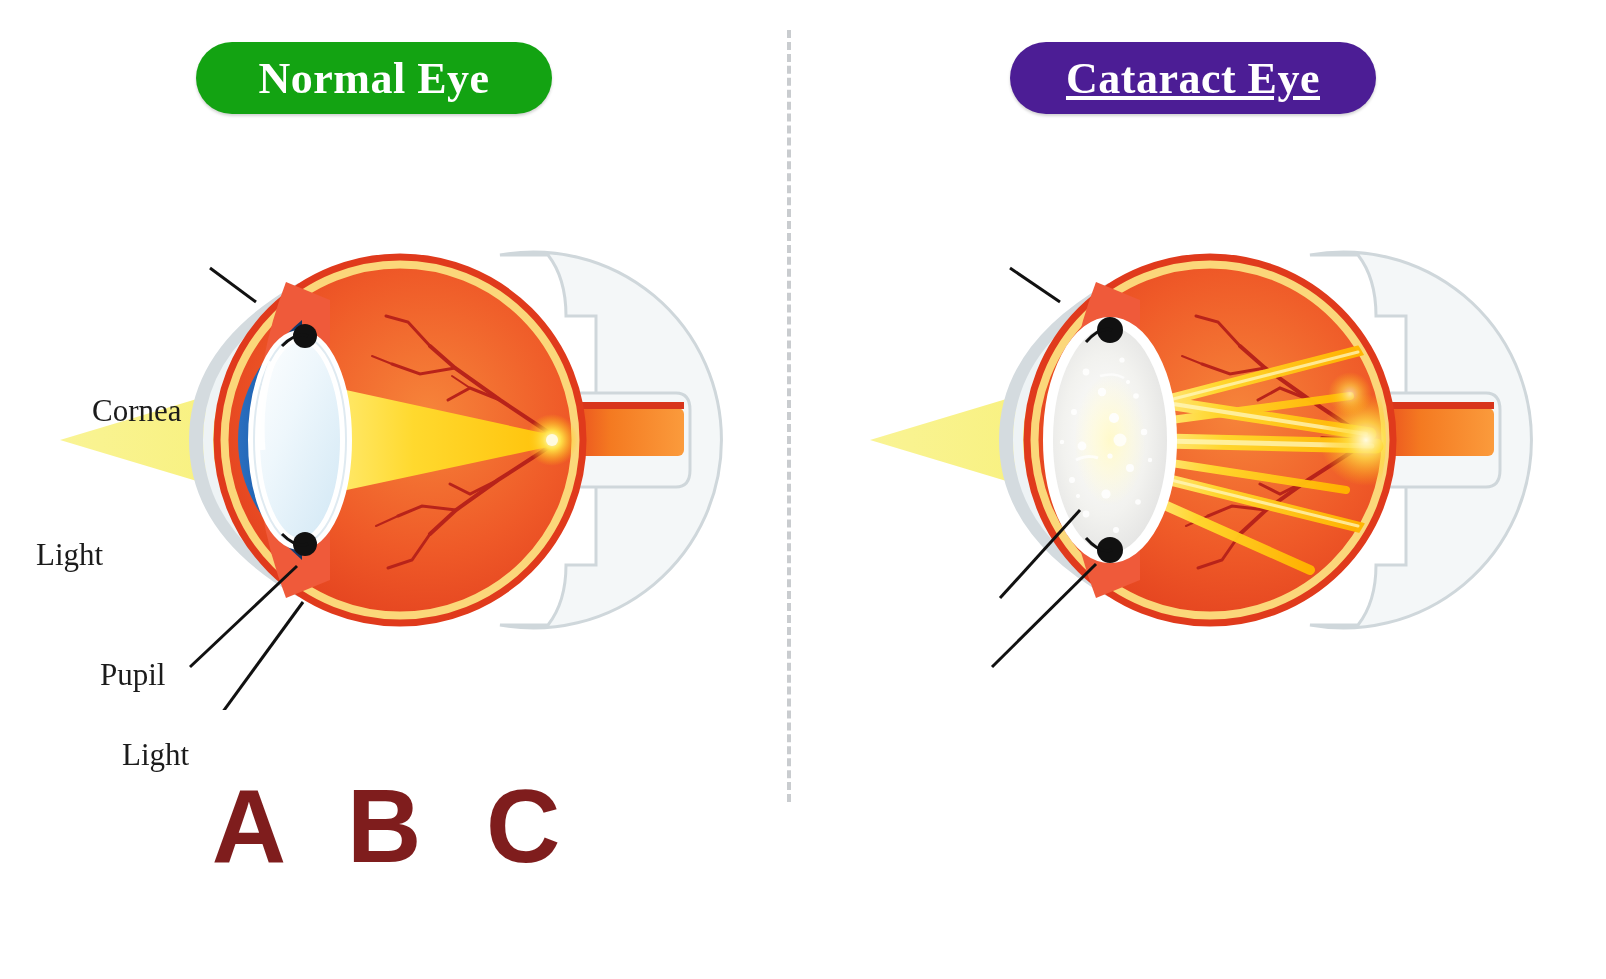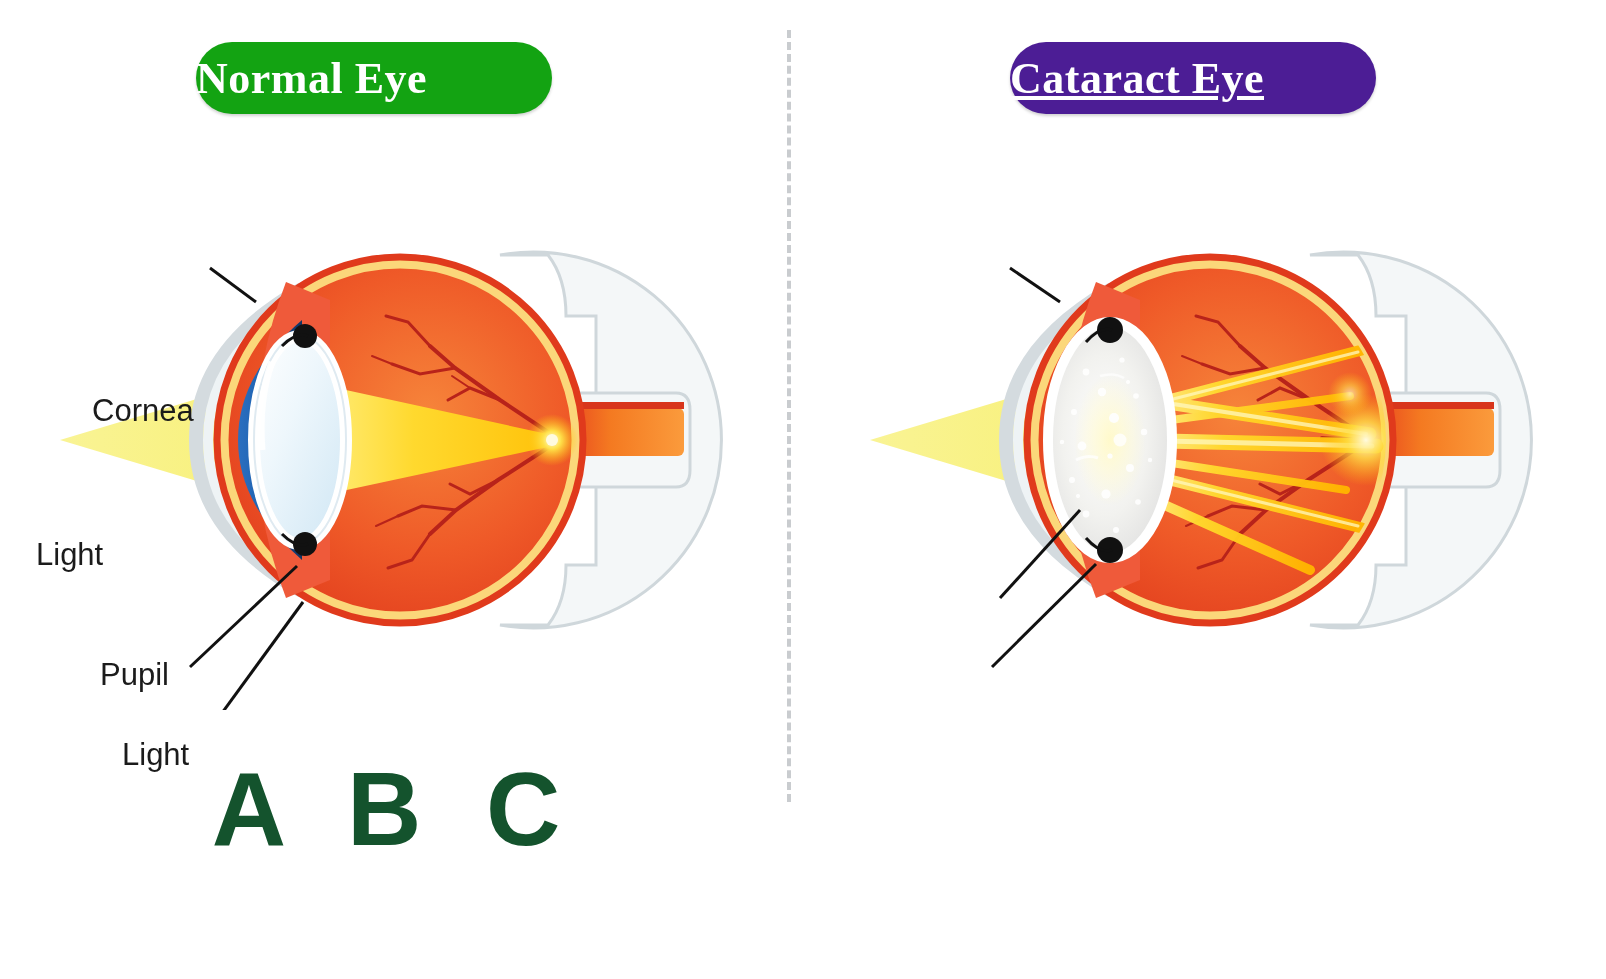--- a/index.html
+++ b/index.html
@@ -30,20 +30,21 @@
     border-left: 4px dashed #c9cccf;
   }
 
   
   .pill {
     position: absolute;
     height: 72px;
     border-radius: 36px;
     display: flex;
     align-items: center;
+    justify-content: center;
     color: #ffffff;
     font-family: "Liberation Serif", serif;
     font-weight: bold;
     font-size: 44px;
     letter-spacing: 0.5px;
     box-shadow: 0 2px 3px rgba(0,0,0,0.18);
   }
   .pill-normal {
     left: 196px;
     top: 42px;
@@ -75,21 +76,21 @@
     width: 790px;
     height: 560px;
   }
   .eye-svg { display: block; }
 
   
   .label {
     position: absolute;
     color: #1b1b1b;
     font-size: 31px;
-    font-family: Liberation Sans, sans-serif;
+    font-family: Liberation Serif, serif;
     white-space: nowrap;
     line-height: 1.08;
   }
 
   
   .lbl-l-cornea { left: 92px;  top: 244px; }
   .lbl-l-light  { left: 36px;  top: 388px; text-align: center; }
   .lbl-l-pupil  { left: 100px; top: 508px; text-align: center; }
   .lbl-l-lens   { left: 122px; top: 588px; }
 
@@ -103,24 +104,24 @@
   .vision-right { left: 810px; top: 740px; }
 
   .vision-title {
     font-size: 37px;
     color: #2b2b2b;
     letter-spacing: 0.2px;
   }
   .vision-title.red { color: #cc1111; }
 
   .vision-letters {
-    margin-top: 18px;
+    margin-top: 35px;
     font-size: 103px;
     font-weight: bold;
-    color: #14532d;
+    color: #7f1d1d;
     letter-spacing: 18px;
     line-height: 1.0;
   }
   .vision-letters.blurred {
     color: #2e2e2e;
     filter: blur(7px);
   }
 </style>
 </head>
 <body>

